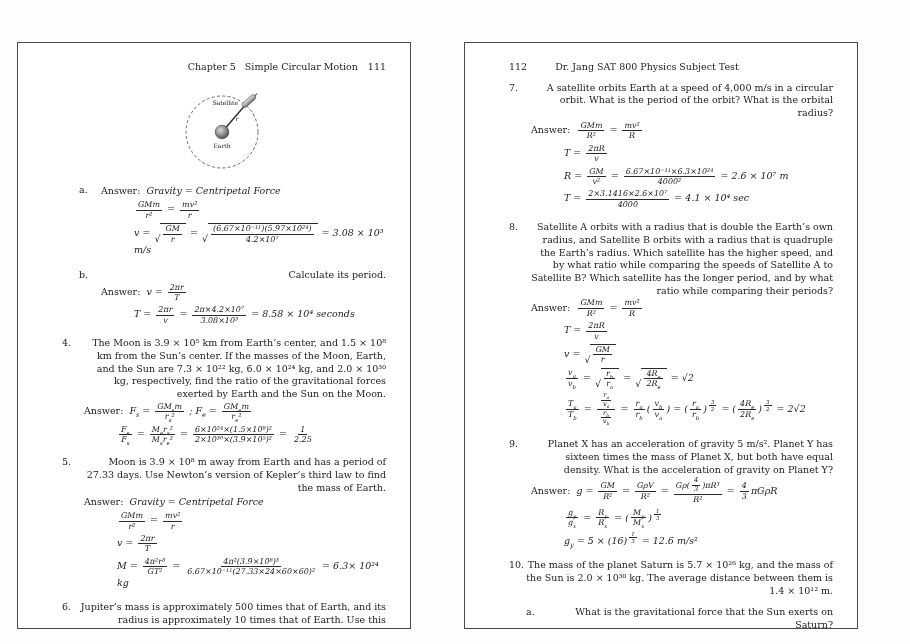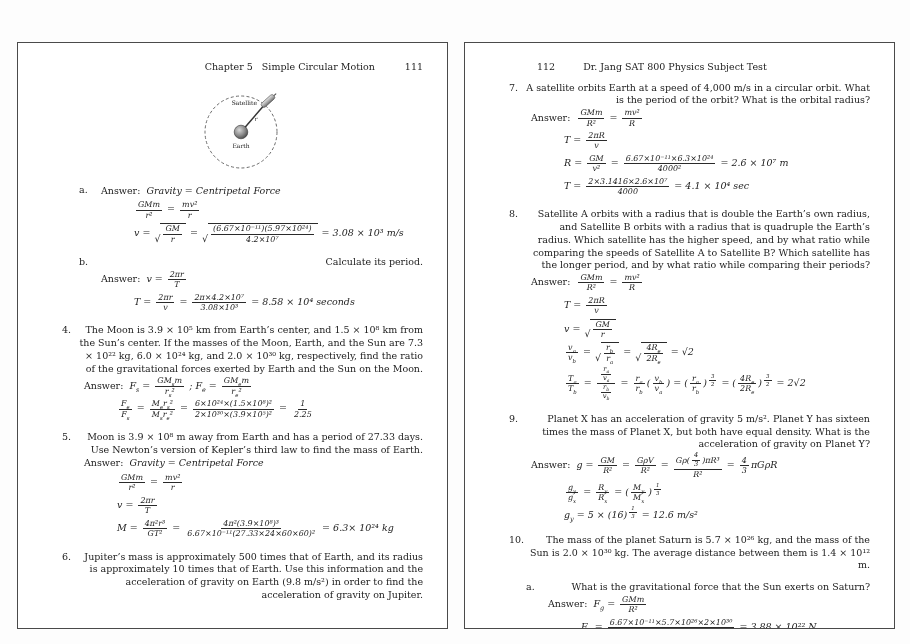--- a/index.html
+++ b/index.html
@@ -2,32 +2,32 @@
 <html><head>
 <meta charset="utf-8">
 <style>
   html,body{margin:0;padding:0;}
   body{
     width:910px;height:644px;background:#fdfdfd;position:relative;
     font-family:"DejaVu Serif","Liberation Serif",serif;color:#1c1c1c;
     -webkit-font-smoothing:antialiased;
   }
   .page{
-    position:absolute;top:42px;width:431px;height:587px;background:#ffffff;
+    position:absolute;top:42px;width:394px;height:587px;background:#ffffff;
     border:1px solid #4a4a4a;box-sizing:border-box;overflow:hidden;
     padding:18px 24px 0 44px;font-size:9.5px;line-height:1.34;
   }
   .page-left{left:17px;}
   .page-right{left:464px;}
 
   .hdr{display:flex;align-items:baseline;margin-bottom:8px;white-space:nowrap;}
   .hdr-right-align{justify-content:flex-end;}
   .hdr .chap{margin-right:9px;}
-  .hdr .pgnum-r{margin-left:30px;}
-  .hdr .pgnum-l{margin-right:28px;margin-left:28px;}
+  .hdr .pgnum-r{margin-left:10px;}
+  .hdr .pgnum-l{margin-right:28px;}
 
   .figure-wrap{width:100%;display:flex;justify-content:center;margin:2px 0 10px 0;}
 
   .q{display:flex;margin:0 0 9px 0;}
   .q.indent{margin-left:17px;}
   .q-label{width:17px;flex:none;}
   .q-body{flex:1;min-width:0;}
   .q-text{text-align:right;}
   .ans-line{margin:1px 0 0 5px;}
   .ans-label{margin-right:3px;}

